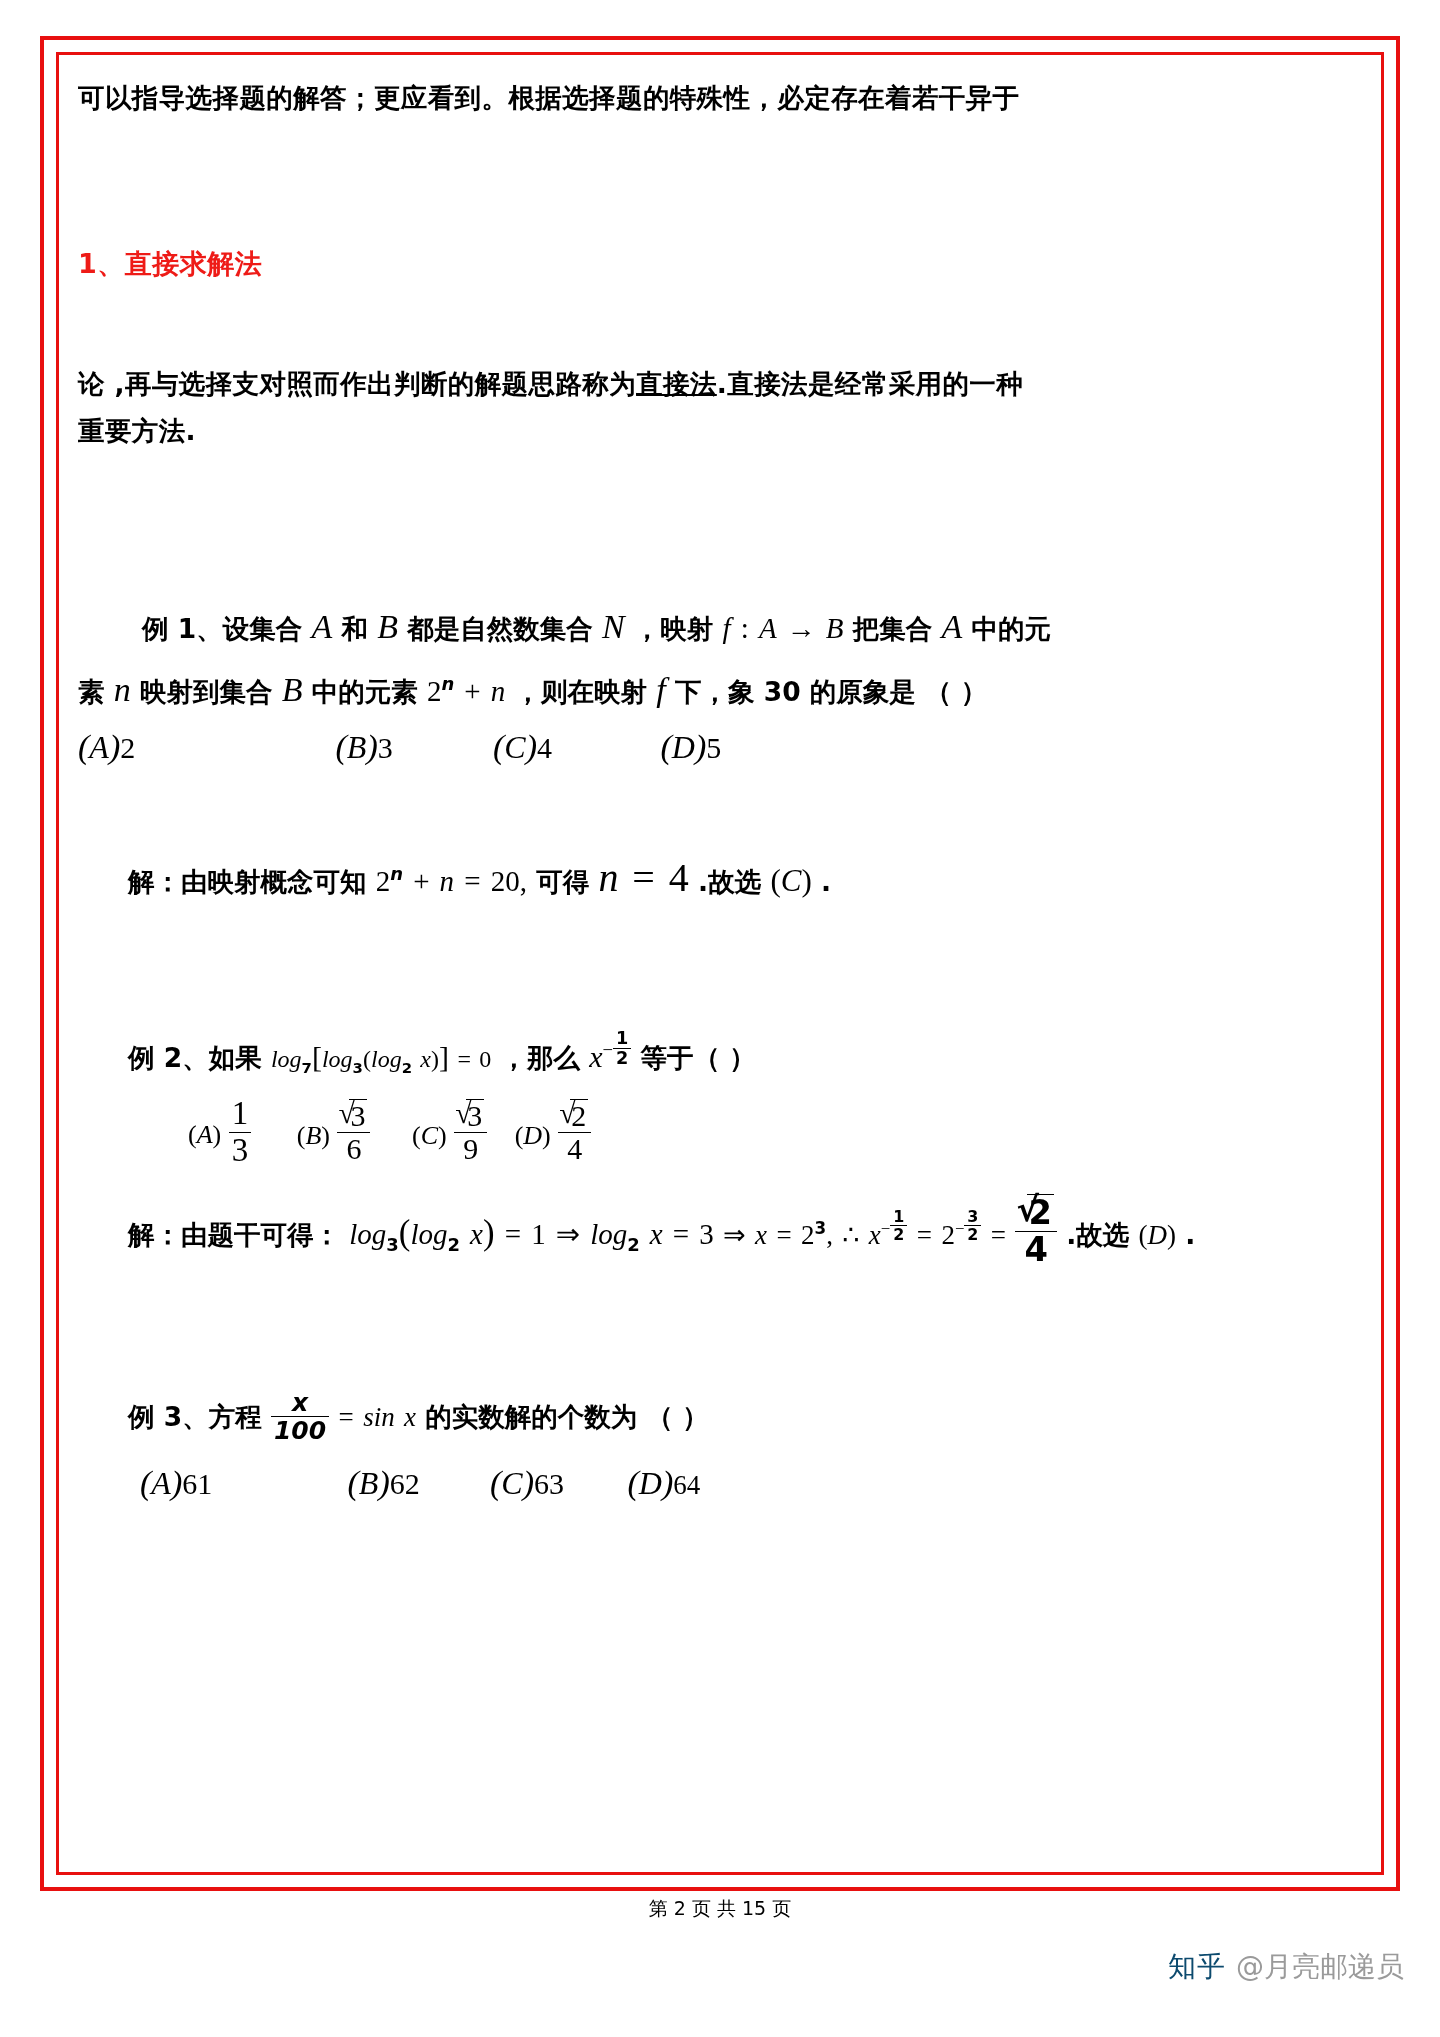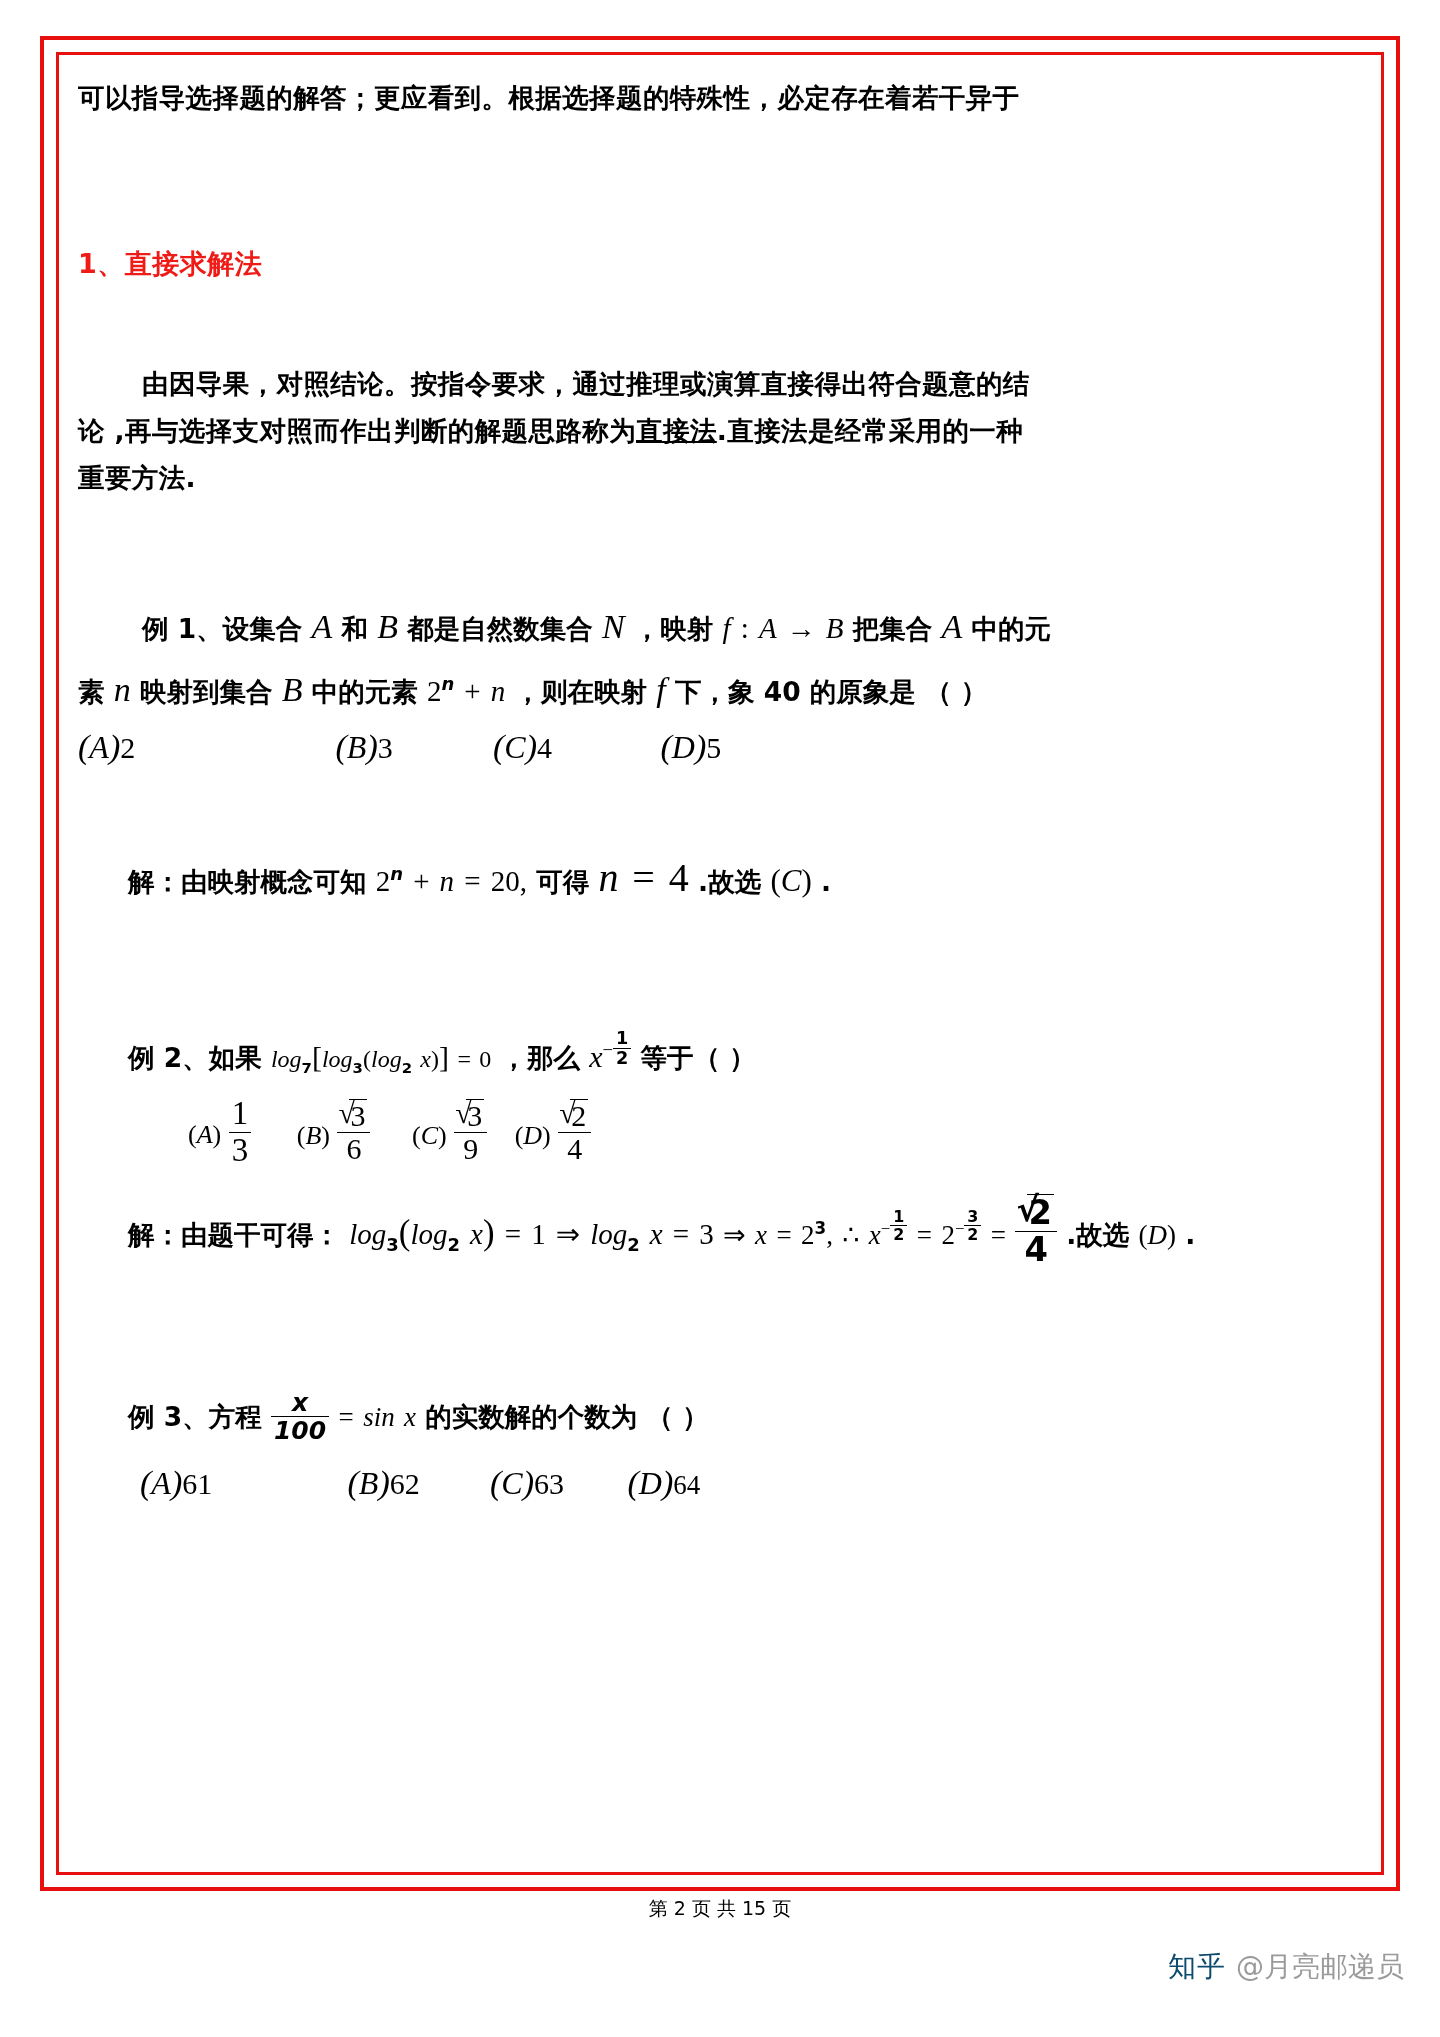--- a/index.html
+++ b/index.html
@@ -170,21 +170,20 @@
 
   <div class="content">
 
     <div class="block para" style="left:0; top:0; width:1270px;">
       <div>可以指导选择题的解答；更应看到。根据选择题的特殊性，必定存在着若干异于</div>
     </div>
 
     <div class="block heading-red" style="left:0; top:172px;">1、直接求解法</div>
 
     <div class="block para" style="left:0; top:286px; width:1275px;">
-      <div class="indent">由因导果，对照结论。按指令要求，通过推理或演算直接得出符合题意的结</div>
       <div>
         <span>论 ,再与选择支对照而作出判断的解题思路称为</span><span class="uline">直接法</span><span>.直接法是经常采用的一种</span>
       </div>
       <div>重要方法.</div>
     </div>
 
     <div class="block" style="left:0; top:522px; width:1275px;">
       <div class="exlabel" style="text-indent:64px; line-height:1.85;">
         <span>例 1、设集合</span>
         <span class="mi big">A</span>
@@ -200,21 +199,21 @@
       </div>
       <div class="exlabel" style="line-height:1.85;">
         <span>素</span>
         <span class="mi big">n</span>
         <span>映射到集合</span>
         <span class="mi big">B</span>
         <span>中的元素</span>
         <span class="med nowrap"><span class="mn">2</span><sup class="ex">n</sup> <span class="mo">+</span> <span class="mi">n</span></span>
         <span>，则在映射</span>
         <span class="mi big">f</span>
-        <span>下，象 40 的原象是 （     ）</span>
+        <span>下，象 30 的原象是 （     ）</span>
       </div>
       <div class="choices-row" style="margin-top:6px;">
         <span class="choice" style="width:250px;"><span class="paren-big" style="font-size:34px;">(</span><span class="mi" style="font-size:32px;">A</span><span class="paren-big" style="font-size:34px;">)</span><span class="mn" style="font-size:30px;">2</span></span>
         <span class="choice" style="width:150px;"><span class="paren-big" style="font-size:34px;">(</span><span class="mi" style="font-size:32px;">B</span><span class="paren-big" style="font-size:34px;">)</span><span class="mn" style="font-size:30px;">3</span></span>
         <span class="choice" style="width:160px;"><span class="paren-big" style="font-size:34px;">(</span><span class="mi" style="font-size:32px;">C</span><span class="paren-big" style="font-size:34px;">)</span><span class="mn" style="font-size:30px;">4</span></span>
         <span class="choice"><span class="paren-big" style="font-size:34px;">(</span><span class="mi" style="font-size:32px;">D</span><span class="paren-big" style="font-size:34px;">)</span><span class="mn" style="font-size:30px;">5</span></span>
       </div>
     </div>
 
     <div class="block exlabel" style="left:50px; top:780px; width:1230px;">

